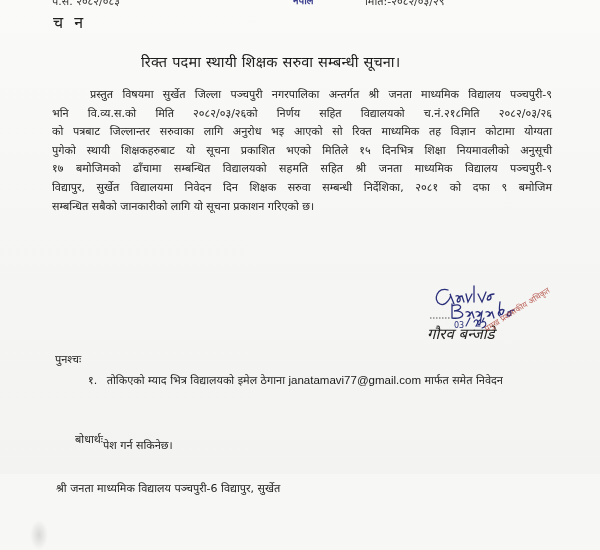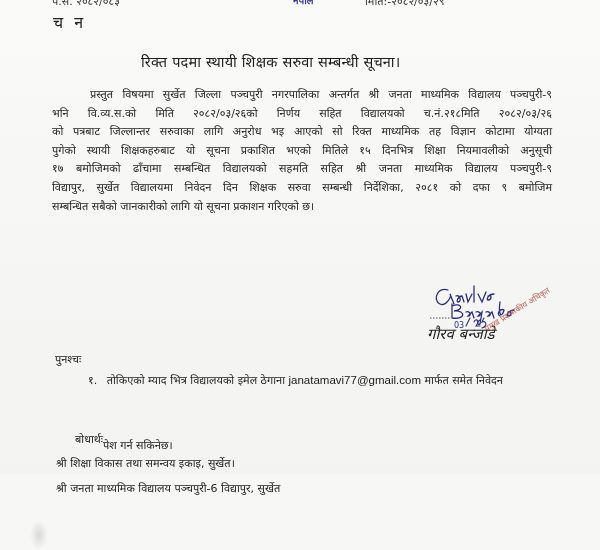--- a/index.html
+++ b/index.html
@@ -141,17 +141,16 @@
   <div class="abs note1">
     <span class="num">१.</span>
     <span>तोकिएको म्याद भित्र विद्यालयको इमेल ठेगाना</span>
     <span class="email">janatamavi77@gmail.com</span>
     <span>मार्फत समेत निवेदन</span>
   </div>
   <div class="abs note1-cont">पेश गर्न सकिनेछ।</div>
 
 
   <div class="abs bodhartha">बोधार्थः</div>
-  <div class="abs cc1">श्री शिक्षा विकास तथा समन्वय इकाइ, सुर्खेत।</div>
   <div class="abs cc2">श्री जनता माध्यमिक  विद्यालय  पञ्चपुरी-6 विद्यापुर, सुर्खेत</div>
 
   <div class="abs smudge"></div>
 </div>
 
 </body></html>

